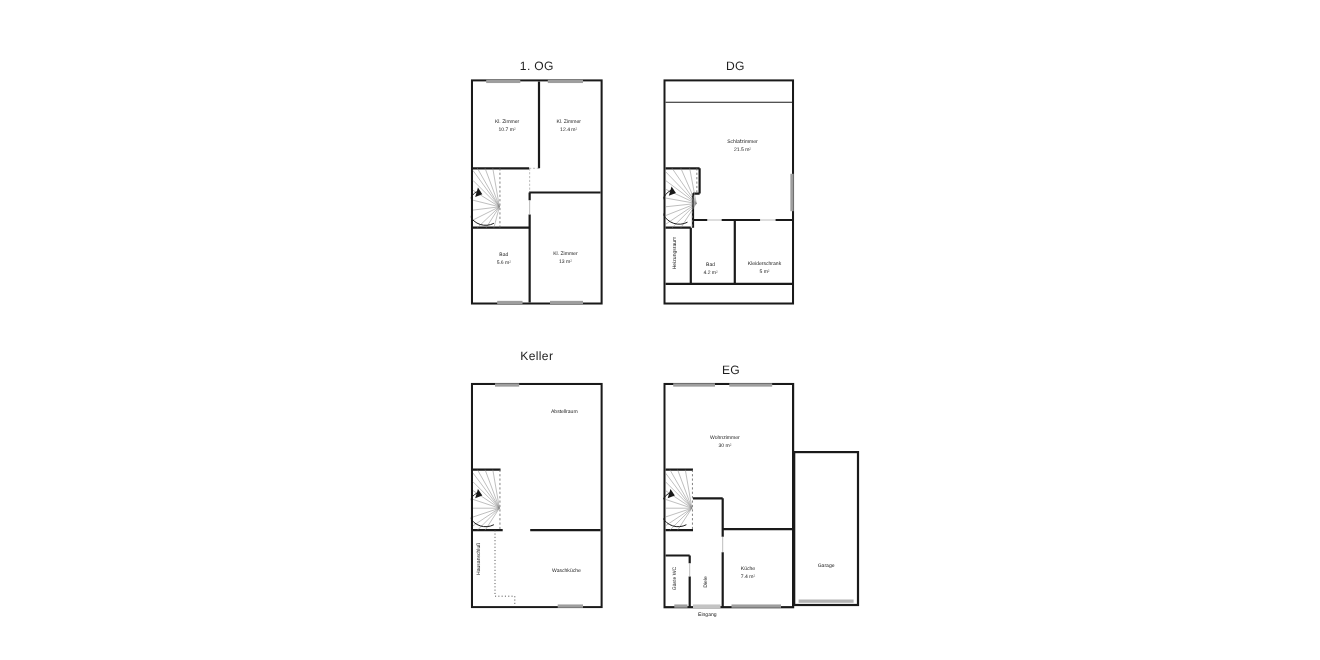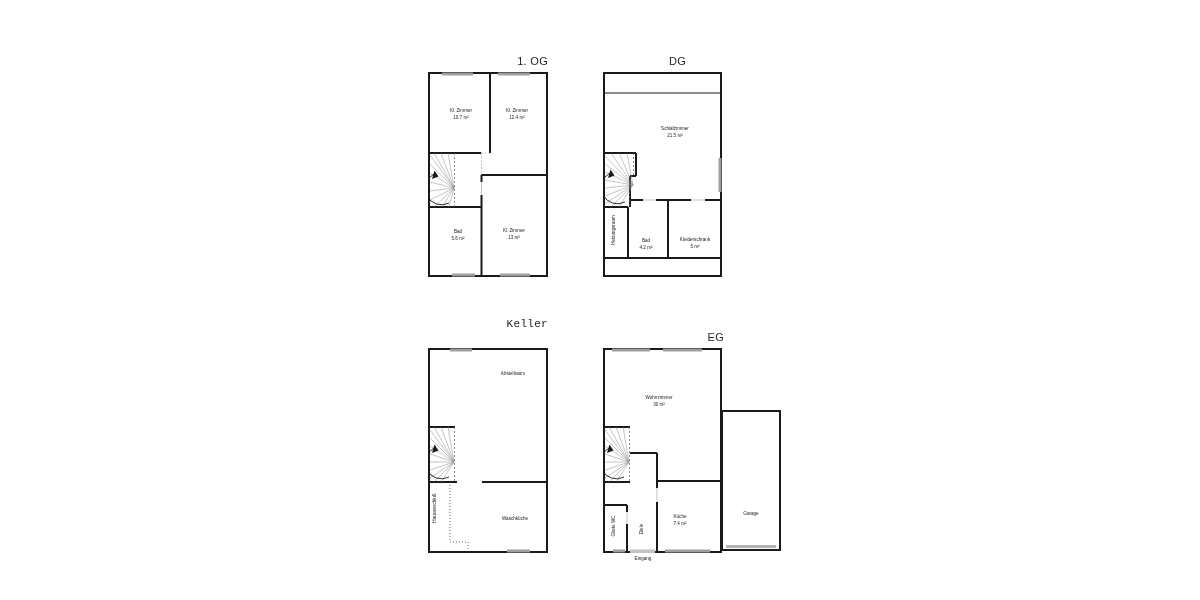--- a/index.html
+++ b/index.html
@@ -6,40 +6,40 @@
   #canvas {
     position: relative;
     width: 1200px;
     height: 600px;
     background: #ffffff;
     overflow: hidden;
     font-family: "Liberation Sans", sans-serif;
   }
   .plan-title {
     position: absolute;
-    text-align: right;
+    text-align: center;
     font-size: 11px;
     color: #1f1f1f;
     letter-spacing: 0.3px;
   }
   .plan-svg { position: absolute; }
   svg text {
     font-family: "Liberation Sans", sans-serif;
     font-size: 4.6px;
     fill: #222222;
   }
 </style>
 </head>
 <body>
 
 <div id="canvas">
 
   <div class="plan-title" style="left:428px; top:55px; width:120px;">1. OG</div>
-  <div class="plan-title" style="left:567px; top:55px; width:119px;">DG</div>
-  <div class="plan-title" style="left:428px; top:318px; width:120px;font-family:Liberation Mono, monospace;">Keller</div>
+  <div class="plan-title" style="left:609px; top:55px; width:119px;">DG</div>
+  <div class="plan-title" style="left:428px; top:318px; width:120px;">Keller</div>
   <div class="plan-title" style="left:605px; top:331px; width:119px;">EG</div>
 
   <svg class="plan-svg" style="left:428px; top:72px;" width="120" height="205" viewBox="0 0 120 205">
     <g stroke="#1a1a1a" stroke-width="2" fill="none">
       <rect x="1" y="1" width="118" height="203"></rect>
       <line x1="62" y1="2" x2="62" y2="81"></line>
       <line x1="2" y1="81" x2="53" y2="81"></line>
       <line x1="53" y1="103" x2="118" y2="103"></line>
       <line x1="53.5" y1="103" x2="53.5" y2="110"></line>
       <line x1="53.5" y1="123" x2="53.5" y2="203"></line>

